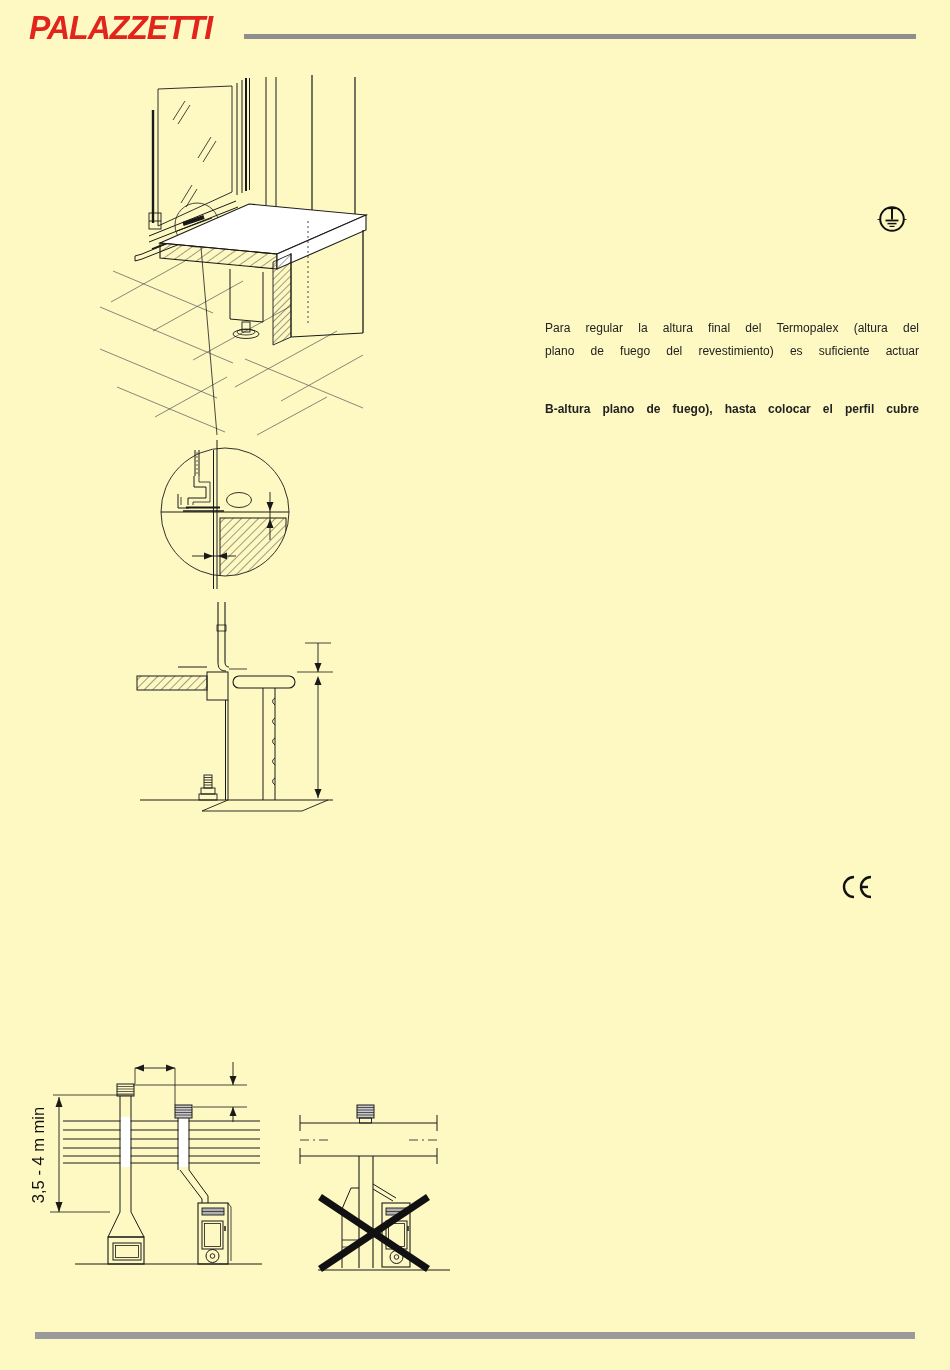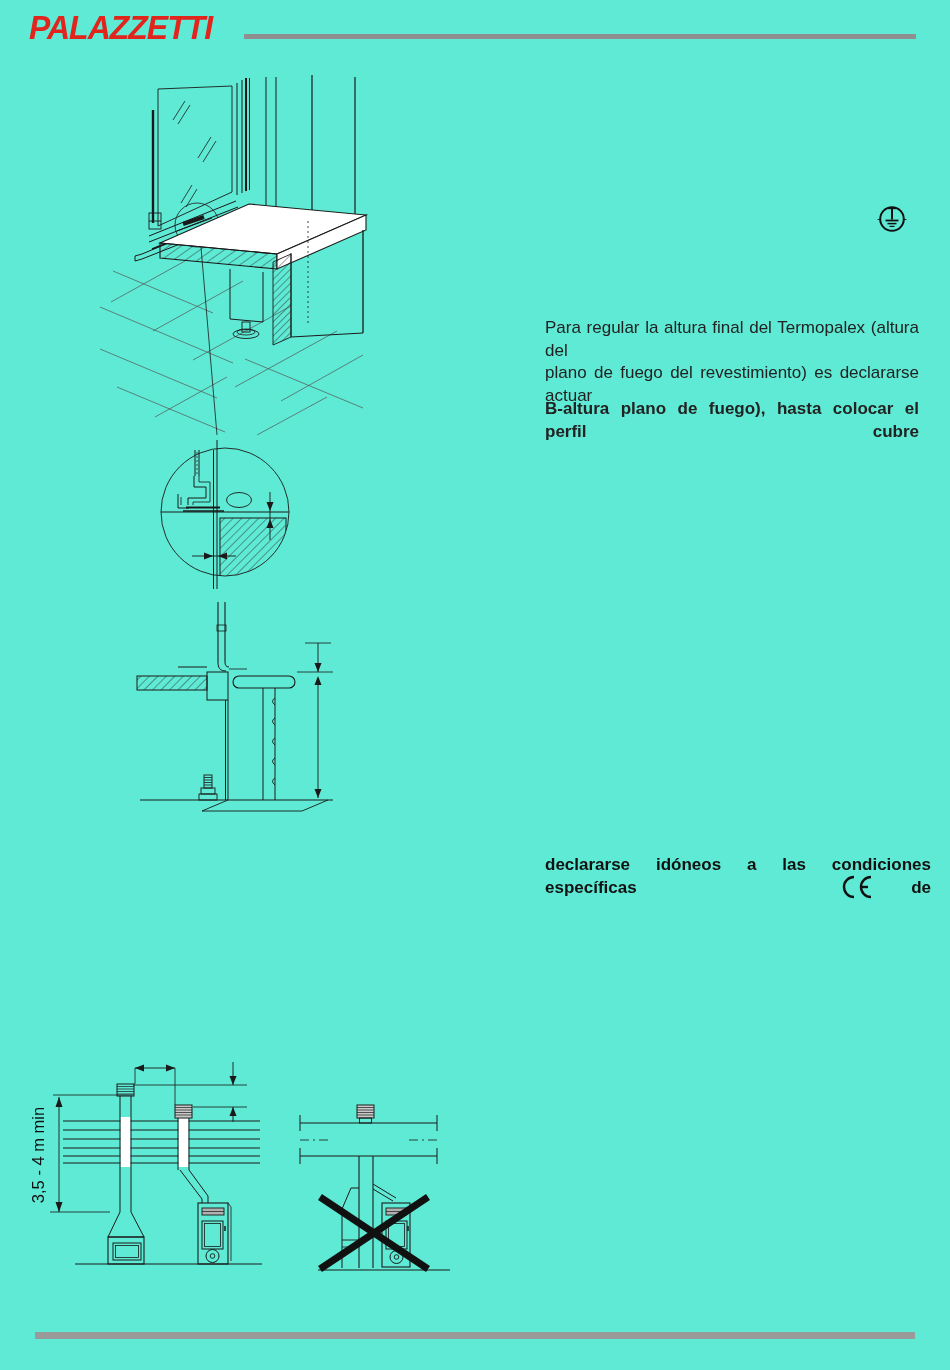--- a/index.html
+++ b/index.html
@@ -1,22 +1,22 @@
 <!DOCTYPE html>
 <html><head>
 <meta charset="utf-8">
 <style>
   html,body{margin:0;padding:0;background:#ffffff;}
-  .page{position:relative;width:950px;height:1370px;background:#5eead4;overflow:hidden;
+  .page{position:relative;width:950px;height:1370px;background:#fef9c3;overflow:hidden;
         font-family:"Liberation Sans", sans-serif;color:#1c1c1c;}
   .logo{position:absolute;left:29px;top:10px;font-size:32px;font-weight:bold;font-style:italic;
         letter-spacing:-1px;color:#e1241c;transform:scaleY(1.04);}
   .header-rule{position:absolute;left:244px;top:34px;width:672px;height:5px;background:#8f8f8f;}
   .footer-rule{position:absolute;left:35px;top:1332px;width:880px;height:7px;background:#9a9a9a;}
-  .tx{position:absolute;left:545px;width:374px;font-size:17px;line-height:22.5px;color:#222;}
+  .tx{position:absolute;left:545px;width:374px;font-size:12px;line-height:22.5px;color:#222;}
   .jline{text-align:justify;text-align-last:justify;}
   #p1{top:317px;}
   #p2{top:398px;font-weight:bold;}
   #p3{top:854px;width:386px;font-weight:bold;color:#111;}
   svg.fig{position:absolute;overflow:visible;}
   svg.fig *{vector-effect:none;}
 </style>
 </head>
 <body>
 
@@ -218,24 +218,23 @@
     <path d="M12,4.4 H20" stroke-width="1.5"></path>
     <path d="M9.5,16.5 H22.5" stroke-width="1.8"></path>
     <path d="M11.5,19.6 H20.5" stroke-width="1.5"></path>
     <path d="M13.5,22.4 H18.5" stroke-width="1.2"></path>
     <path d="M1.5,15.5 H4" stroke-width="0.9"></path>
     <path d="M28,15.5 H30.5" stroke-width="0.9"></path>
   </svg>
 
   <div class="tx" id="p1">
     <div class="jline">Para regular la altura final del Termopalex (altura del</div>
-    <div class="jline">plano de fuego del revestimiento) es declararse actuar</div>
+    <div class="jline">plano de fuego del revestimiento) es suficiente actuar</div>
   </div>
   <div class="tx jline" id="p2">B-altura plano de fuego), hasta colocar el perfil cubre</div>
-  <div class="tx jline" id="p3">declararse idóneos a las condiciones específicas de</div>
 
   <svg class="fig" style="left:840px;top:874px" width="34" height="26" viewBox="0 0 34 26" fill="none" stroke="#111" stroke-width="2.4">
     <path d="M14,3 A8.8,8.8 0 1 0 14,23"></path>
     <path d="M31,3 A8.8,8.8 0 1 0 31,23"></path>
     <path d="M22,13 H28"></path>
   </svg>
 
   <svg class="fig" style="left:30px;top:1055px" width="245" height="225" viewBox="0 0 245 225" fill="none" stroke="#1a1a1a" stroke-width="1">
     <text x="14" y="100" transform="rotate(-90 14 100)" text-anchor="middle" font-size="16.5" fill="#111" stroke="none" font-family="Liberation Sans, sans-serif">3,5 - 4 m min</text>
     <g>

